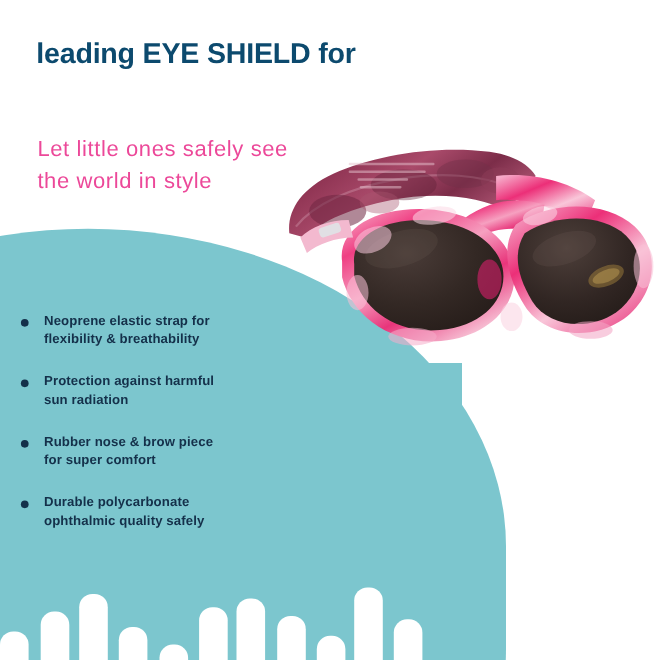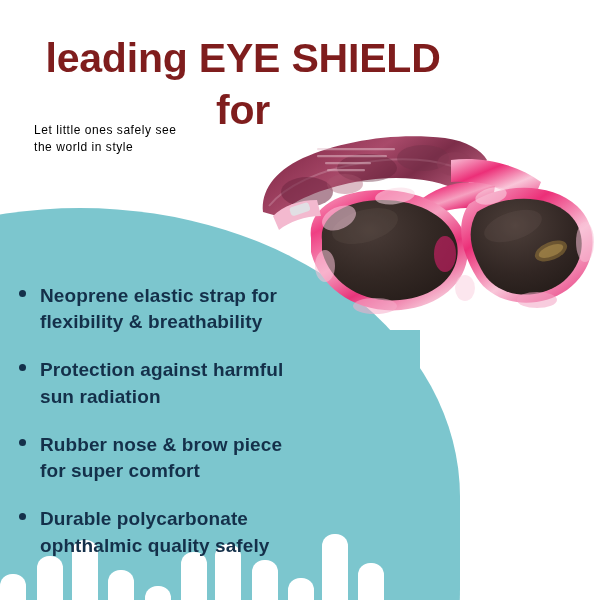--- a/index.html
+++ b/index.html
@@ -59,37 +59,36 @@
     border-radius: 12px 12px 0 0;
   }
 
   
   .headline {
     position: absolute;
     left: 33px;
     top: 32px;
     width: 420px;
     z-index: 6;
-    color: #7f1d1d;
-    font-size: 41px;
+    color: #0c4a6e;
+    font-size: 26px;
     line-height: 1.28;
     font-weight: 700;
     letter-spacing: -0.2px;
-    text-align: center;
   }
   .headline .ln { display: block; }
 
   .subtitle {
     position: absolute;
     left: 34px;
     top: 122px;
     width: 250px;
     z-index: 6;
-    color: #000000;
-    font-size: 12px;
+    color: #ec4899;
+    font-size: 20px;
     line-height: 1.45;
     font-weight: 400;
     letter-spacing: 0.55px;
   }
   .subtitle .ln { display: block; }
 
   
   .features {
     position: absolute;
     left: 16px;
@@ -98,21 +97,21 @@
     z-index: 6;
     margin: 0;
     padding: 0;
     list-style: none;
   }
   .feature {
     position: relative;
     padding-left: 24px;
     margin-bottom: 22px;
     color: #14304a;
-    font-size: 19px;
+    font-size: 12px;
     line-height: 1.38;
     font-weight: 600;
     letter-spacing: 0.1px;
   }
   .feature:last-child { margin-bottom: 0; }
   .feature .dot {
     position: absolute;
     left: 3px;
     top: 7px;
     width: 7px;

